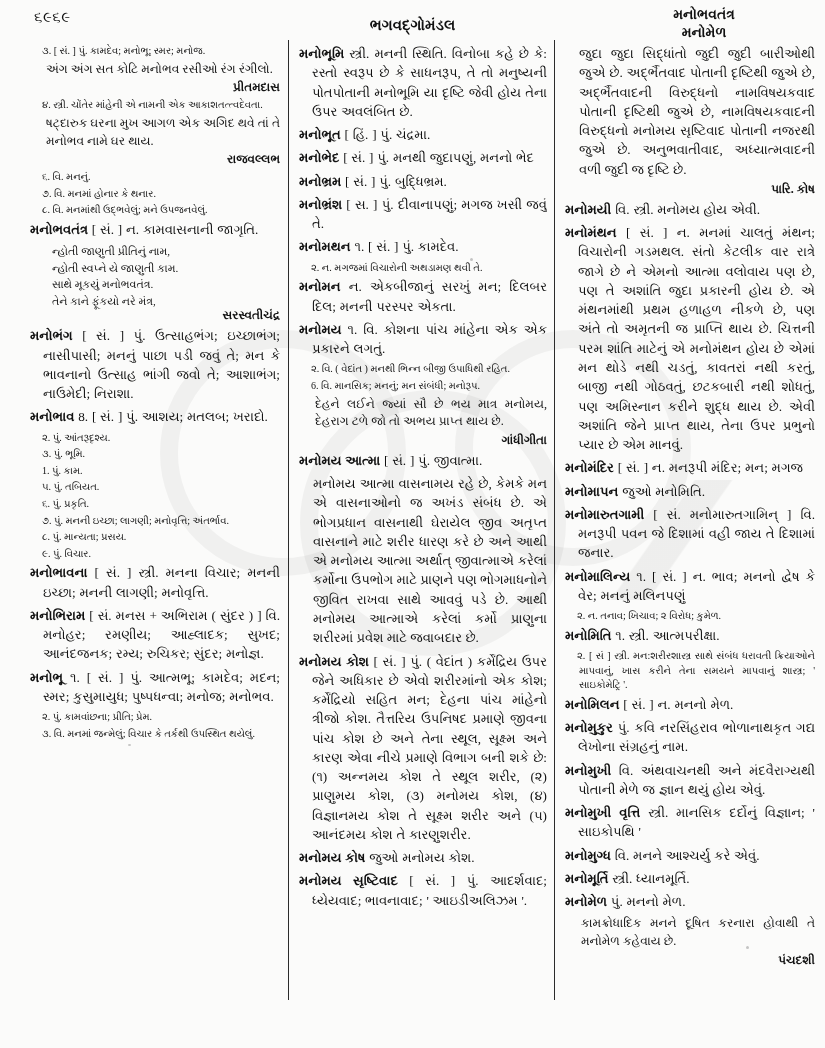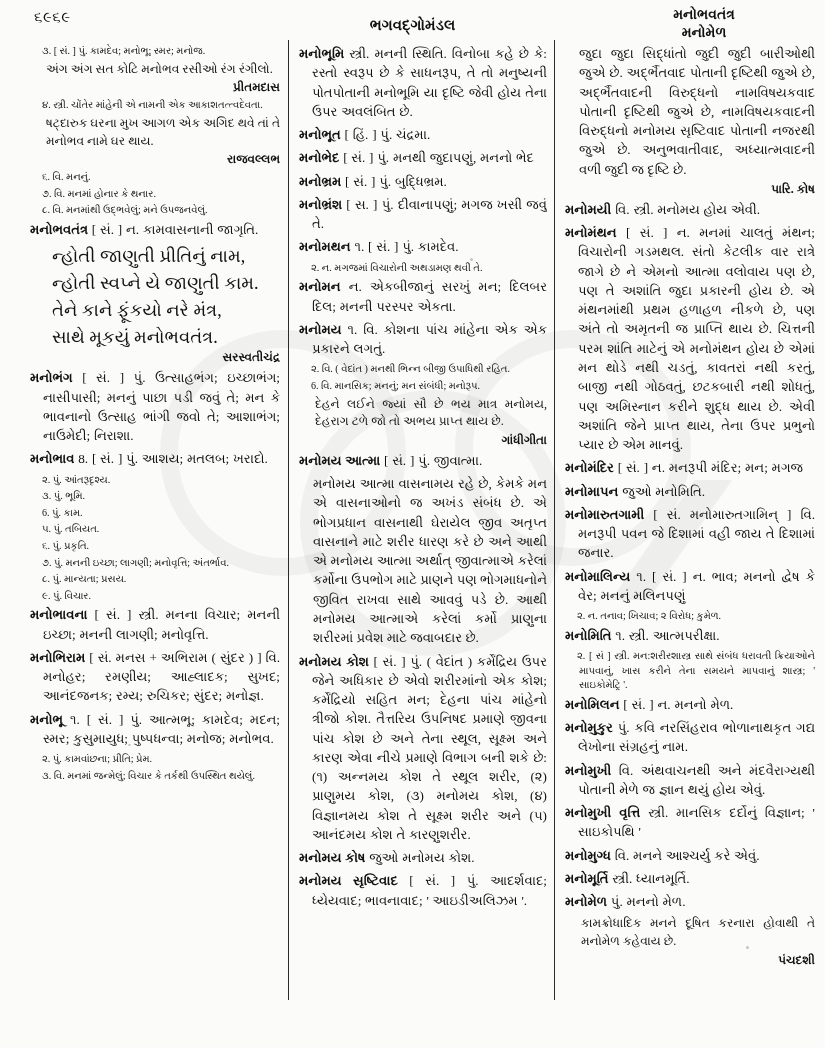--- a/index.html
+++ b/index.html
@@ -127,21 +127,21 @@
   .quote {
     margin: 0 0 3px 0;
     padding-left: 16px;
     font-size: 12.2px;
     line-height: 1.45;
     text-align: justify;
   }
   .verse {
     margin: 0;
     padding-left: 22px;
-    font-size: 18px;
+    font-size: 11px;
     line-height: 1.5;
   }
   .cite {
     display: block;
     text-align: right;
     font-size: 12px;
     font-weight: 700;
     margin-top: -1px;
     margin-bottom: 3px;
   }
@@ -186,29 +186,29 @@
         <p class="sense">૪. સ્ત્રી. ચોંતેર માંહેની એ નામની એક આકાશતત્ત્વદેવતા.</p>
         <p class="quote">ષટ્દારુક ઘરના મુખ આગળ એક અગિદ થવે તાં તે મનોભવ નામે ઘર થાય.</p>
         <span class="cite">રાજવલ્લભ</span>
         <p class="sense">૬. વિ. મનનું.</p>
         <p class="sense">૭. વિ. મનમાં હોનાર કે થનાર.</p>
         <p class="sense">૮. વિ. મનમાંથી ઉદ્ભવેલું; મને ઉપજનવેલું.</p>
         <p class="entry"><span class="hw">મનોભવતંત્ર</span><span> [ સં. ] ન. કામવાસનાની જાગૃતિ.</span></p>
         <div>
           <p class="verse">ન્હોતી જાણુતી પ્રીતિનું નામ,</p>
           <p class="verse">ન્હોતી સ્વપ્ને યે જાણુતી કામ.</p>
+          <p class="verse">સાથે મૂકયું મનોભવતંત્ર.</p>
           <p class="verse">તેને કાને ફૂંકયો નરે  મંત્ર,</p>
-          <p class="verse">સાથે મૂકયું મનોભવતંત્ર.</p>
         </div>
         <span class="cite">સરસ્વતીચંદ્ર</span>
         <p class="entry"><span class="hw">મનોભંગ</span><span> [ સં. ] પું. ઉત્સાહભંગ; ઇચ્છાભંગ; નાસીપાસી; મનનું પાછા પડી જવું તે; મન કે ભાવનાનો ઉત્સાહ ભાંગી જવો તે; આશાભંગ; નાઉમેદી; નિરાશા.</span></p>
         <p class="entry"><span class="hw">મનોભાવ</span><span> 8. [ સં. ] પું. આશય; મતલબ; ખરાદો.</span></p>
         <p class="sense">૨. પું. આંતરૂદૃશ્ય.</p>
         <p class="sense">૩. પું. ભૂમિ.</p>
-        <p class="sense">6. પું. કામ.</p>
+        <p class="sense">1. પું. કામ.</p>
         <p class="sense">૫. પું. તબિયત.</p>
         <p class="sense">૬. પું. પ્રકૃતિ.</p>
         <p class="sense">૭. પું. મનની ઇચ્છા; લાગણી; મનોવૃત્તિ; અંતર્ભાવ.</p>
         <p class="sense">૮. પું. માન્યતા; પ્રસય.</p>
         <p class="sense">૯. પું. વિચાર.</p>
         <p class="entry"><span class="hw">મનોભાવના</span><span> [ સં. ] સ્ત્રી. મનના વિચાર; મનની ઇચ્છા; મનની લાગણી; મનોવૃત્તિ.</span></p>
         <p class="entry"><span class="hw">મનોભિરામ</span><span> [ સં.  મનસ  +  અભિરામ ( સુંદર ) ] વિ.  મનોહર; રમણીય; આહ્લાદક; સુખદ; આનંદજનક; રમ્ય; રુચિકર; સુંદર; મનોજ્ઞ.</span></p>
         <p class="entry"><span class="hw">મનોભૂ</span><span> ૧. [ સં. ] પું.  આત્મભૂ; કામદેવ; મદન;  સ્મર;  કુસુમાયુધ; પુષ્પધન્વા; મનોજ; મનોભવ.</span></p>
         <p class="sense">૨. પું. કામવાંછના; પ્રીતિ; પ્રેમ.</p>
         <p class="sense">૩. વિ. મનમાં જન્મેલું; વિચાર કે તર્કથી ઉપસ્થિત થયેલું.</p>

